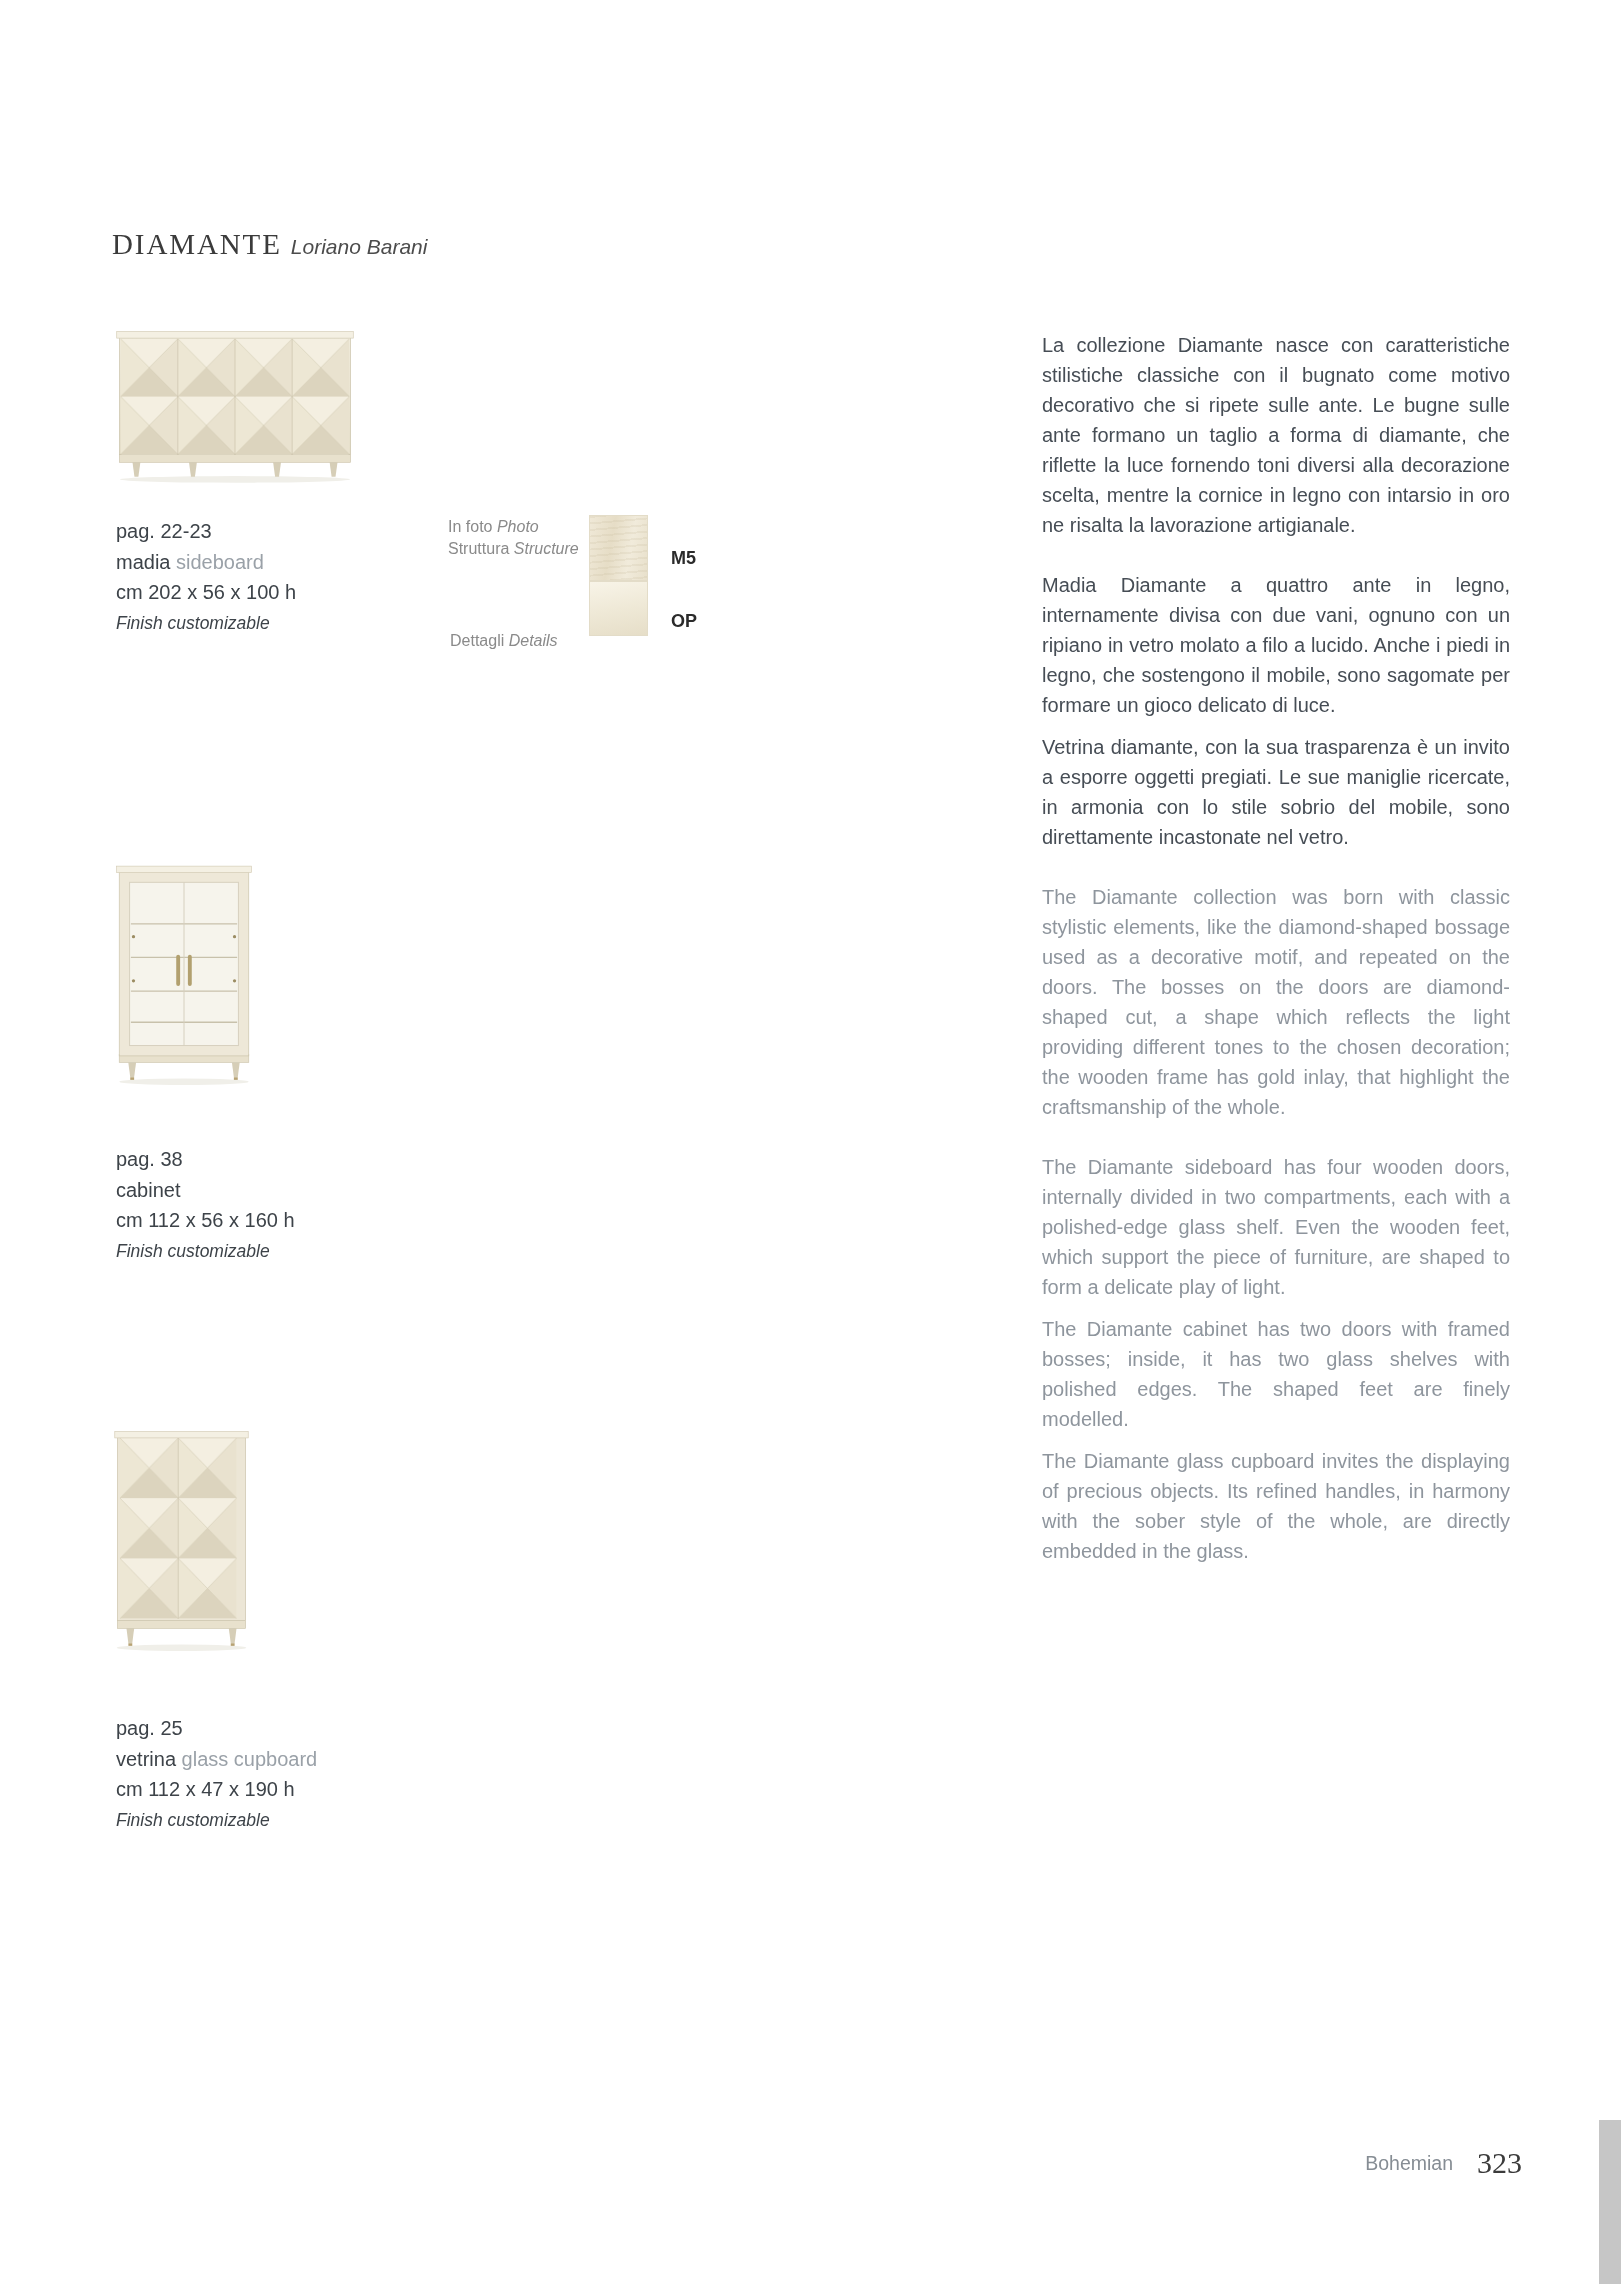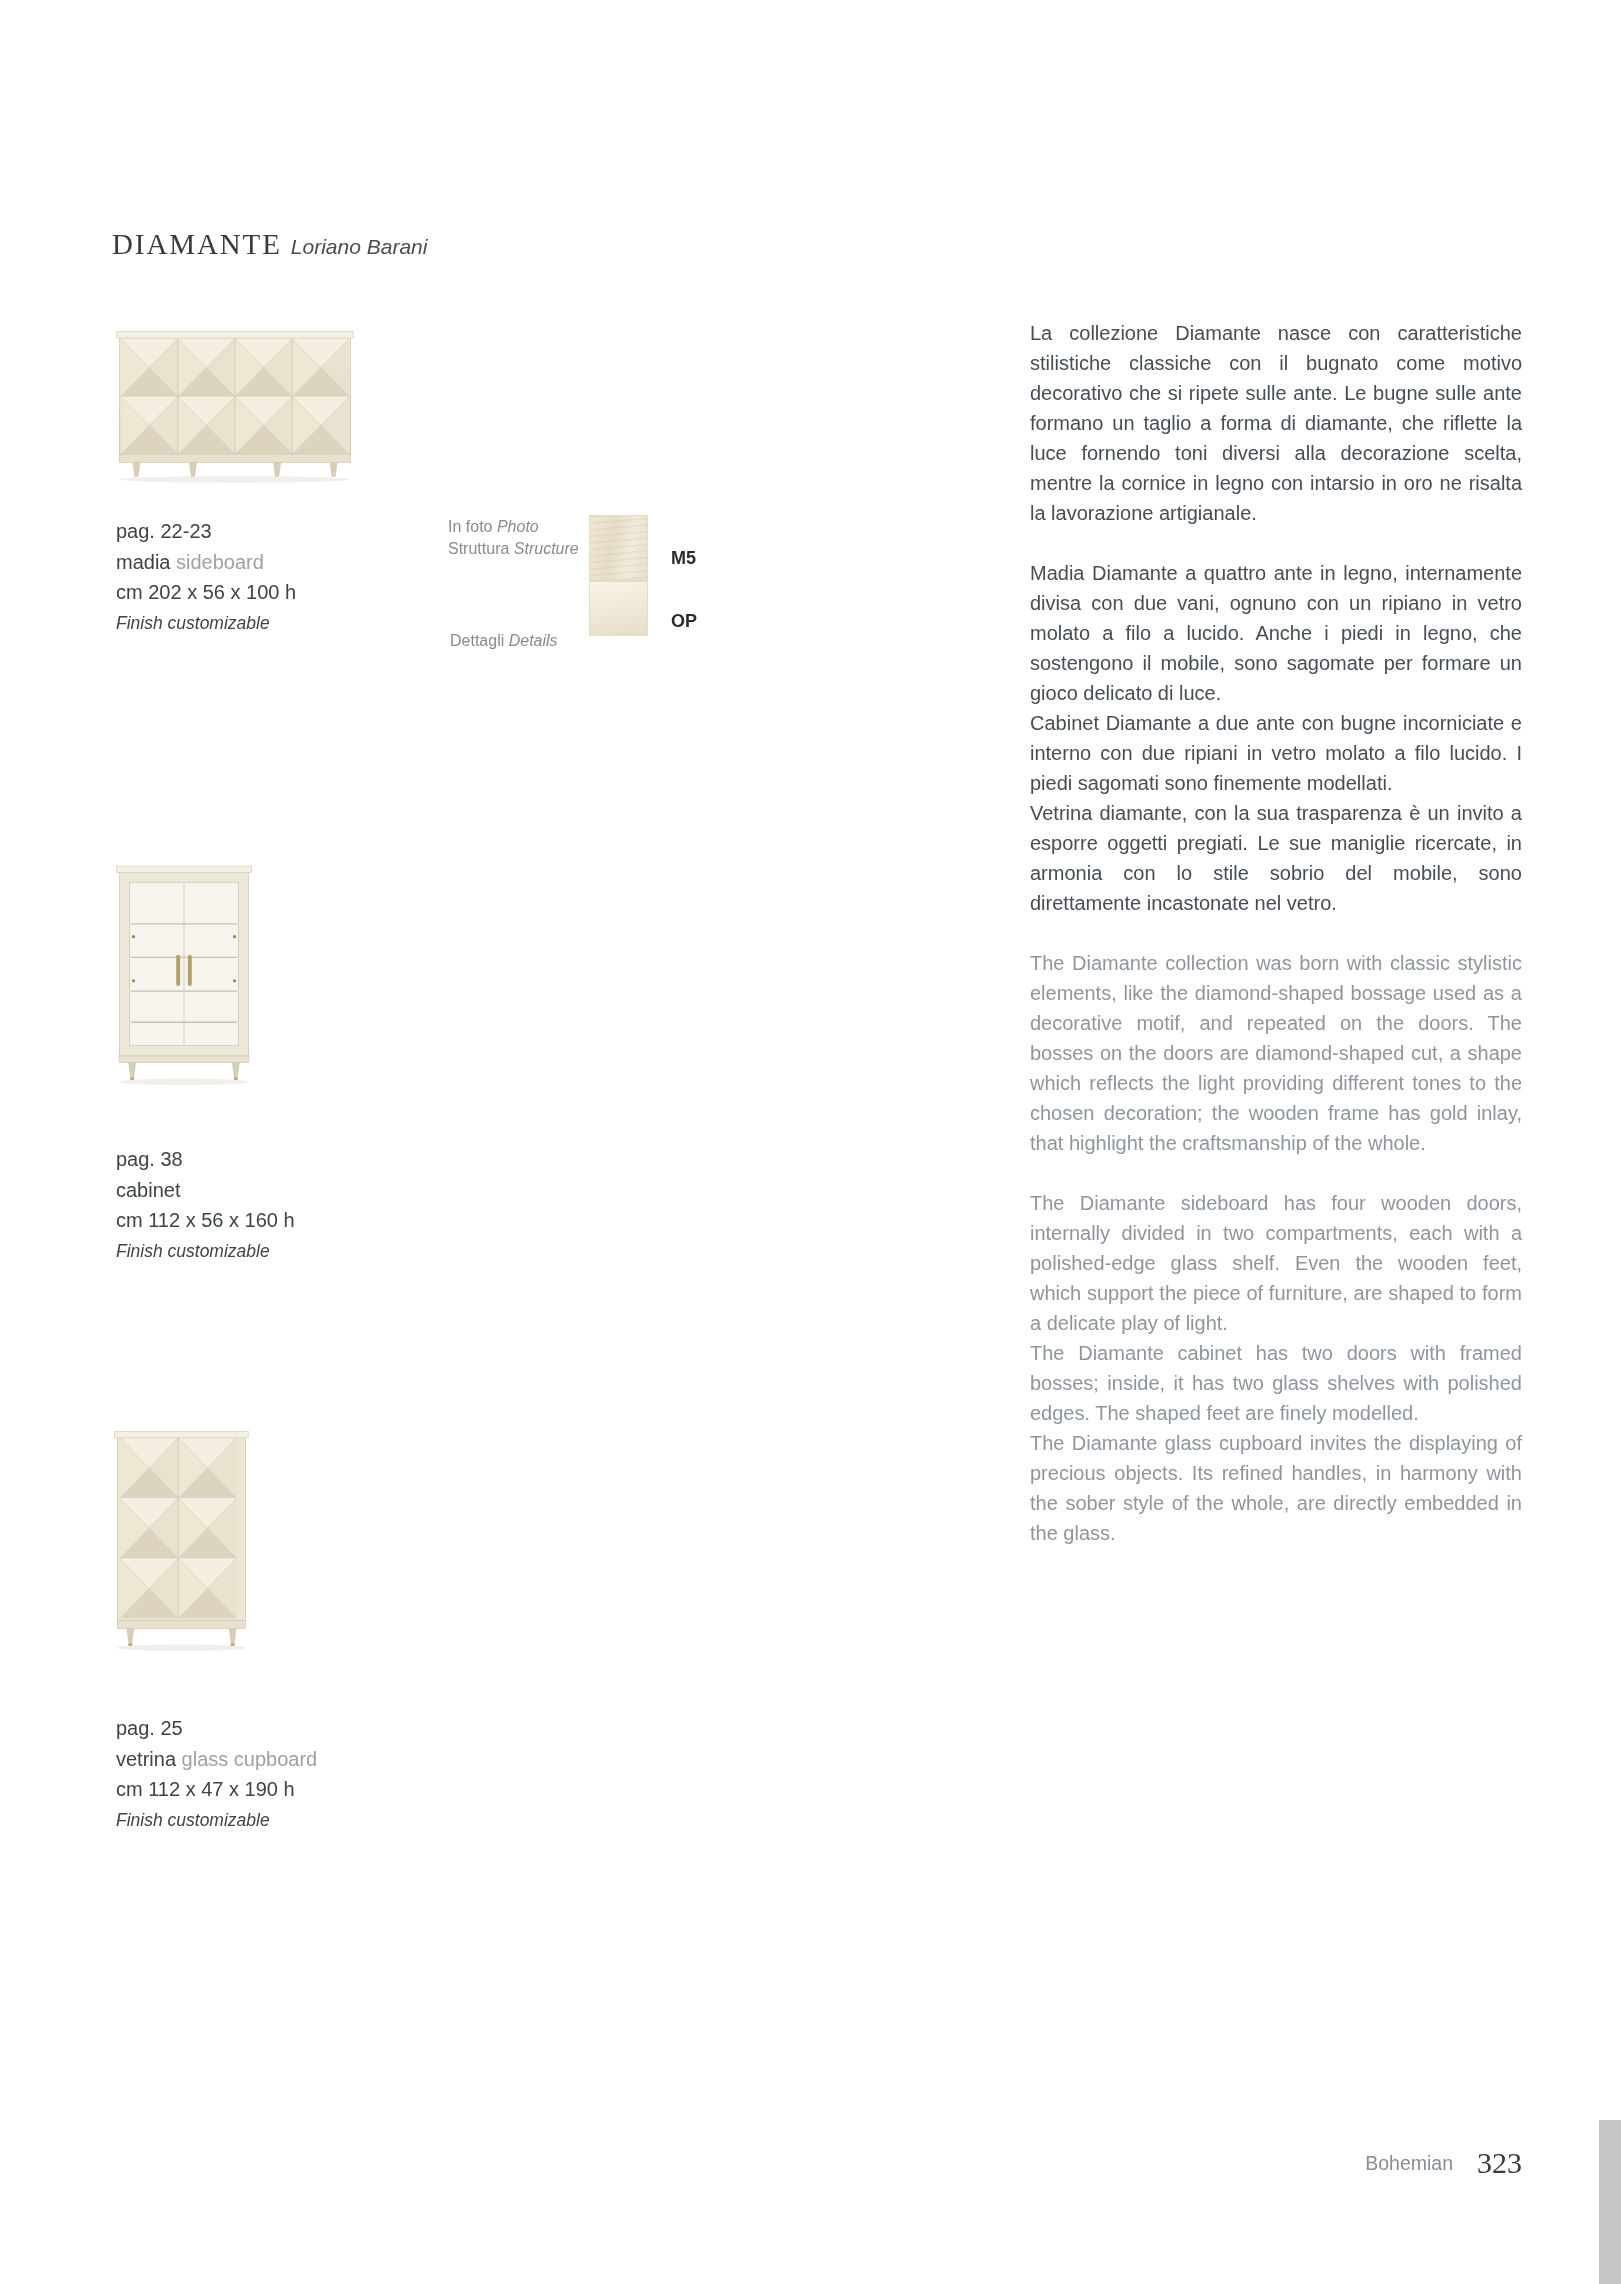--- a/index.html
+++ b/index.html
@@ -52,21 +52,21 @@
     top:66px;height:53px;
     background:linear-gradient(170deg,#f8f4e8 0%,#efe9d7 50%,#e6dec8 100%);
     border:0.6px solid #e3dcc8;
   }
   .sw-code{position:absolute;left:210px;font-size:18px;font-weight:bold;color:#2b2b2b;margin:13px;}
   .code-m5{top:19.5px;}
   .code-op{top:83px;}
 
   
   .desc{position:absolute;left:1030px;top:318px;width:492px;text-align:justify;font-size:20px;line-height:30px;}
-  .desc p{margin:0;}
+  .desc p{margin:12px;}
   .desc .gap{margin-top:30px;}
   .desc .it{color:#464d55;}
   .desc .en{color:#8e959d;}
 
   
   .footer{position:absolute;top:2146px;right:99px;display:flex;align-items:center;gap:24px;}
   .footer-collection{font-size:19.5px;color:#868d94;}
   .footer-page{font-family:"Liberation Serif", serif;font-size:30px;color:#3b3b3b;}
 
   .edge-tab{position:absolute;right:0;top:2120px;width:22px;height:164px;background:#c6c6c6;}
@@ -189,21 +189,20 @@
   <div class="caption caption-3">
     <p>pag. 25</p>
     <p><span>vetrina</span> <span class="name-en">glass cupboard</span></p>
     <p>cm 112 x 47 x 190 h</p>
     <p class="finish">Finish customizable</p>
   </div>
 
   <div class="desc">
     <p class="it">La collezione Diamante nasce con caratteristiche stilistiche classiche con il bugnato come motivo decorativo che si ripete sulle ante. Le bugne sulle ante formano un taglio a forma di diamante, che riflette la luce fornendo toni diversi alla decorazione scelta, mentre la cornice in legno con intarsio in oro ne risalta la lavorazione artigianale.</p>
     <p class="it gap">Madia Diamante a quattro ante in legno, internamente divisa con due vani, ognuno con un ripiano in vetro molato a filo a lucido. Anche i piedi in legno, che sostengono il mobile, sono sagomate per formare un gioco delicato di luce.</p>
-    <p class="it">Cabinet Diamante a due ante con bugne incorniciate e interno con due ripiani in vetro molato a filo lucido. I piedi sagomati sono finemente modellati.</p>
     <p class="it">Vetrina diamante, con la sua trasparenza è un invito a esporre oggetti pregiati. Le sue maniglie ricercate, in armonia con lo stile sobrio del mobile, sono direttamente incastonate nel vetro.</p>
     <p class="en gap">The Diamante collection was born with classic stylistic elements, like the diamond-shaped bossage used as a decorative motif, and repeated on the doors. The bosses on the doors are diamond-shaped cut, a shape which reflects the light providing different tones to the chosen decoration; the wooden frame has gold inlay, that highlight the craftsmanship of the whole.</p>
     <p class="en gap">The Diamante sideboard has four wooden doors, internally divided in two compartments, each with a polished-edge glass shelf. Even the wooden feet, which support the piece of furniture, are shaped to form a delicate play of light.</p>
     <p class="en">The Diamante cabinet has two doors with framed bosses; inside, it has two glass shelves with polished edges. The shaped feet are finely modelled.</p>
     <p class="en">The Diamante glass cupboard invites the displaying of precious objects. Its refined handles, in harmony with the sober style of the whole, are directly embedded in the glass.</p>
   </div>
 
   <div class="footer">
     <span class="footer-collection">Bohemian</span>
     <span class="footer-page">323</span>

